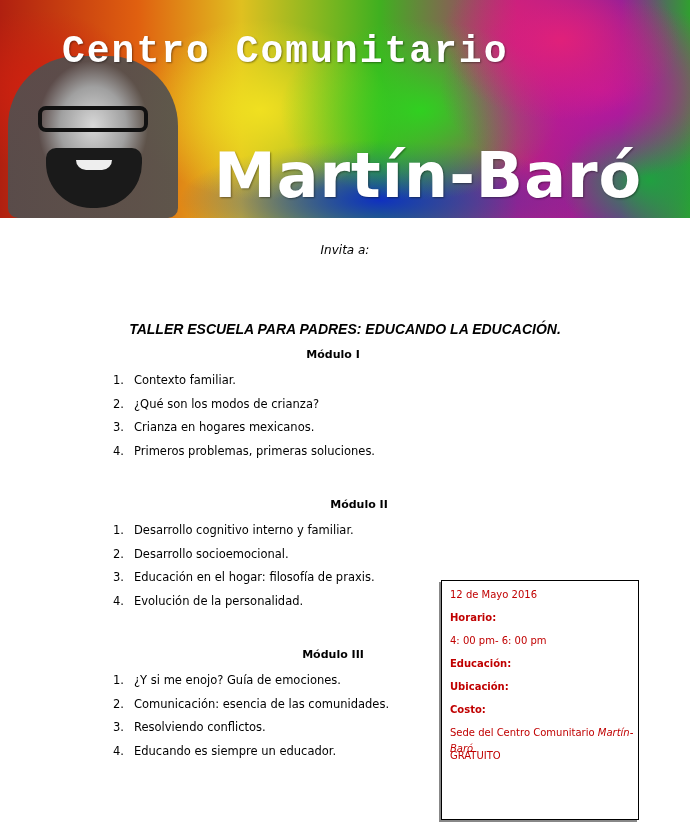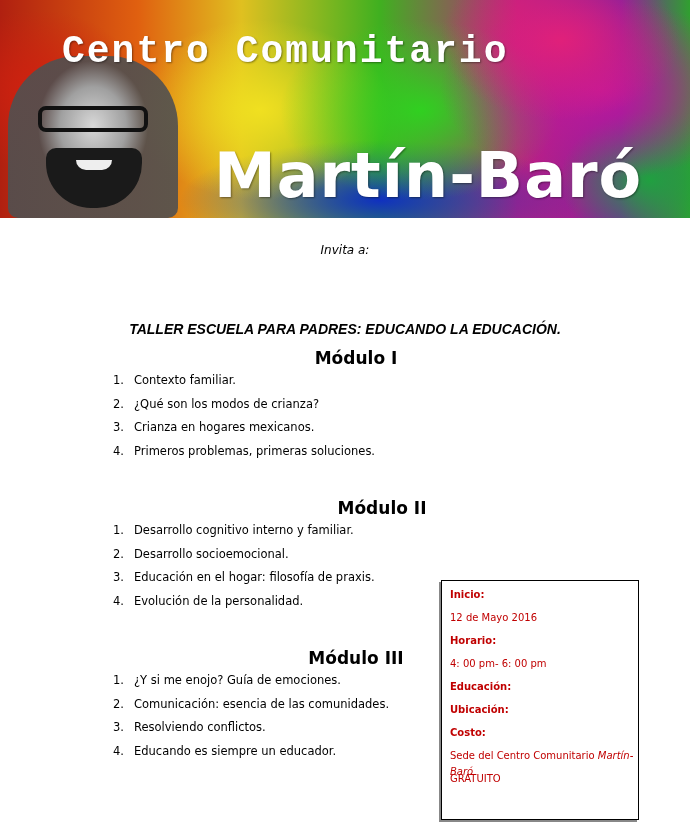--- a/index.html
+++ b/index.html
@@ -19,21 +19,21 @@
     background: radial-gradient(ellipse 55px 65px at 85px 70px, #d8d8d8 0%, #a0a0a0 60%, rgba(80,80,80,0.9) 100%);
     border-radius:70px 70px 10px 10px; }
   .portrait .glasses { position:absolute; left:30px; top:50px; width:110px; height:26px; border:4px solid #111; border-radius:8px; box-sizing:border-box; }
   .portrait .beard { position:absolute; left:38px; top:92px; width:96px; height:60px; background:#1a1a1a; border-radius:10px 10px 45px 45px; }
   .portrait .smile { position:absolute; left:68px; top:104px; width:36px; height:10px; background:#eee; border-radius:0 0 18px 18px; }
   .banner-title-1 { position:absolute; left:62px; top:0; font-family:Liberation Mono, monospace; font-weight:bold; font-size:38px; color:#ffffff; letter-spacing:2px; text-shadow:1px 1px 2px rgba(0,0,0,0.4);margin-top:30px; }
   .banner-title-2 { position:absolute; left:214px; top:140px; font-family:"DejaVu Sans", sans-serif; font-weight:bold; font-size:62px; color:#ffffff; letter-spacing:1px; line-height:72px; text-shadow:1px 1px 2px rgba(0,0,0,0.4); }
 
   .invita { position:absolute; left:0; width:690px; top:243px; text-align:center; font-style:italic; font-size:12px; font-family:"DejaVu Sans", sans-serif; }
   .taller { position:absolute; left:0; width:690px; top:293px; text-align:center; font-style:italic; font-weight:bold; font-size:14px;margin-top:28px; }
-  .mod-title { position:absolute; left:0; width:666px; text-align:center; font-weight:bold; font-size:17px; font-family:"DejaVu Sans", sans-serif;margin-left:23px; }
+  .mod-title { position:absolute; left:0; width:666px; text-align:center; font-weight:bold; font-size:11px; font-family:"DejaVu Sans", sans-serif; }
   .mod-list { position:absolute; left:113px; margin:0; padding:0; list-style:none; font-family:"DejaVu Sans", sans-serif; font-size:11.5px; }
   .mod-list li { height:23.5px; display:flex; }
   .mod-list .num { width:21px; }
 
   .infobox { position:absolute; left:441px; top:580px; width:198px; height:240px; border:1px solid #000; box-shadow:-2px 2px 0 #888; box-sizing:border-box; padding:6px 0 0 8px; color:#c00000; font-family:"DejaVu Sans", sans-serif; font-size:10px; }
   .infobox .row { height:23px; line-height:16px; }
   .infobox .lbl { font-weight:bold; }
   .infobox .u { text-decoration:underline; }
   .infobox i { font-style:italic; }
 </style>
@@ -107,21 +107,20 @@
       <span class="num">3.</span>
       <span>Resolviendo conflictos.</span>
     </li>
   <li>
       <span class="num">4.</span>
       <span>Educando es siempre un educador.</span>
     </li>
 </ol>
 
 <div class="infobox">
-  <div class="row lbl">Inicio:</div>
   <div class="row">12 de Mayo 2016</div>
   <div class="row lbl">Horario:</div>
   <div class="row">4: 00 pm- 6: 00 pm</div>
   <div class="row lbl">Educación:</div>
   <div class="row lbl">Ubicación:</div>
   <div class="row lbl">Costo:</div>
   <div class="row"><span>Sede del Centro Comunitario</span> <i>Martín-Baró</i></div>
   <div class="row">GRATUITO</div>
 </div>
 

